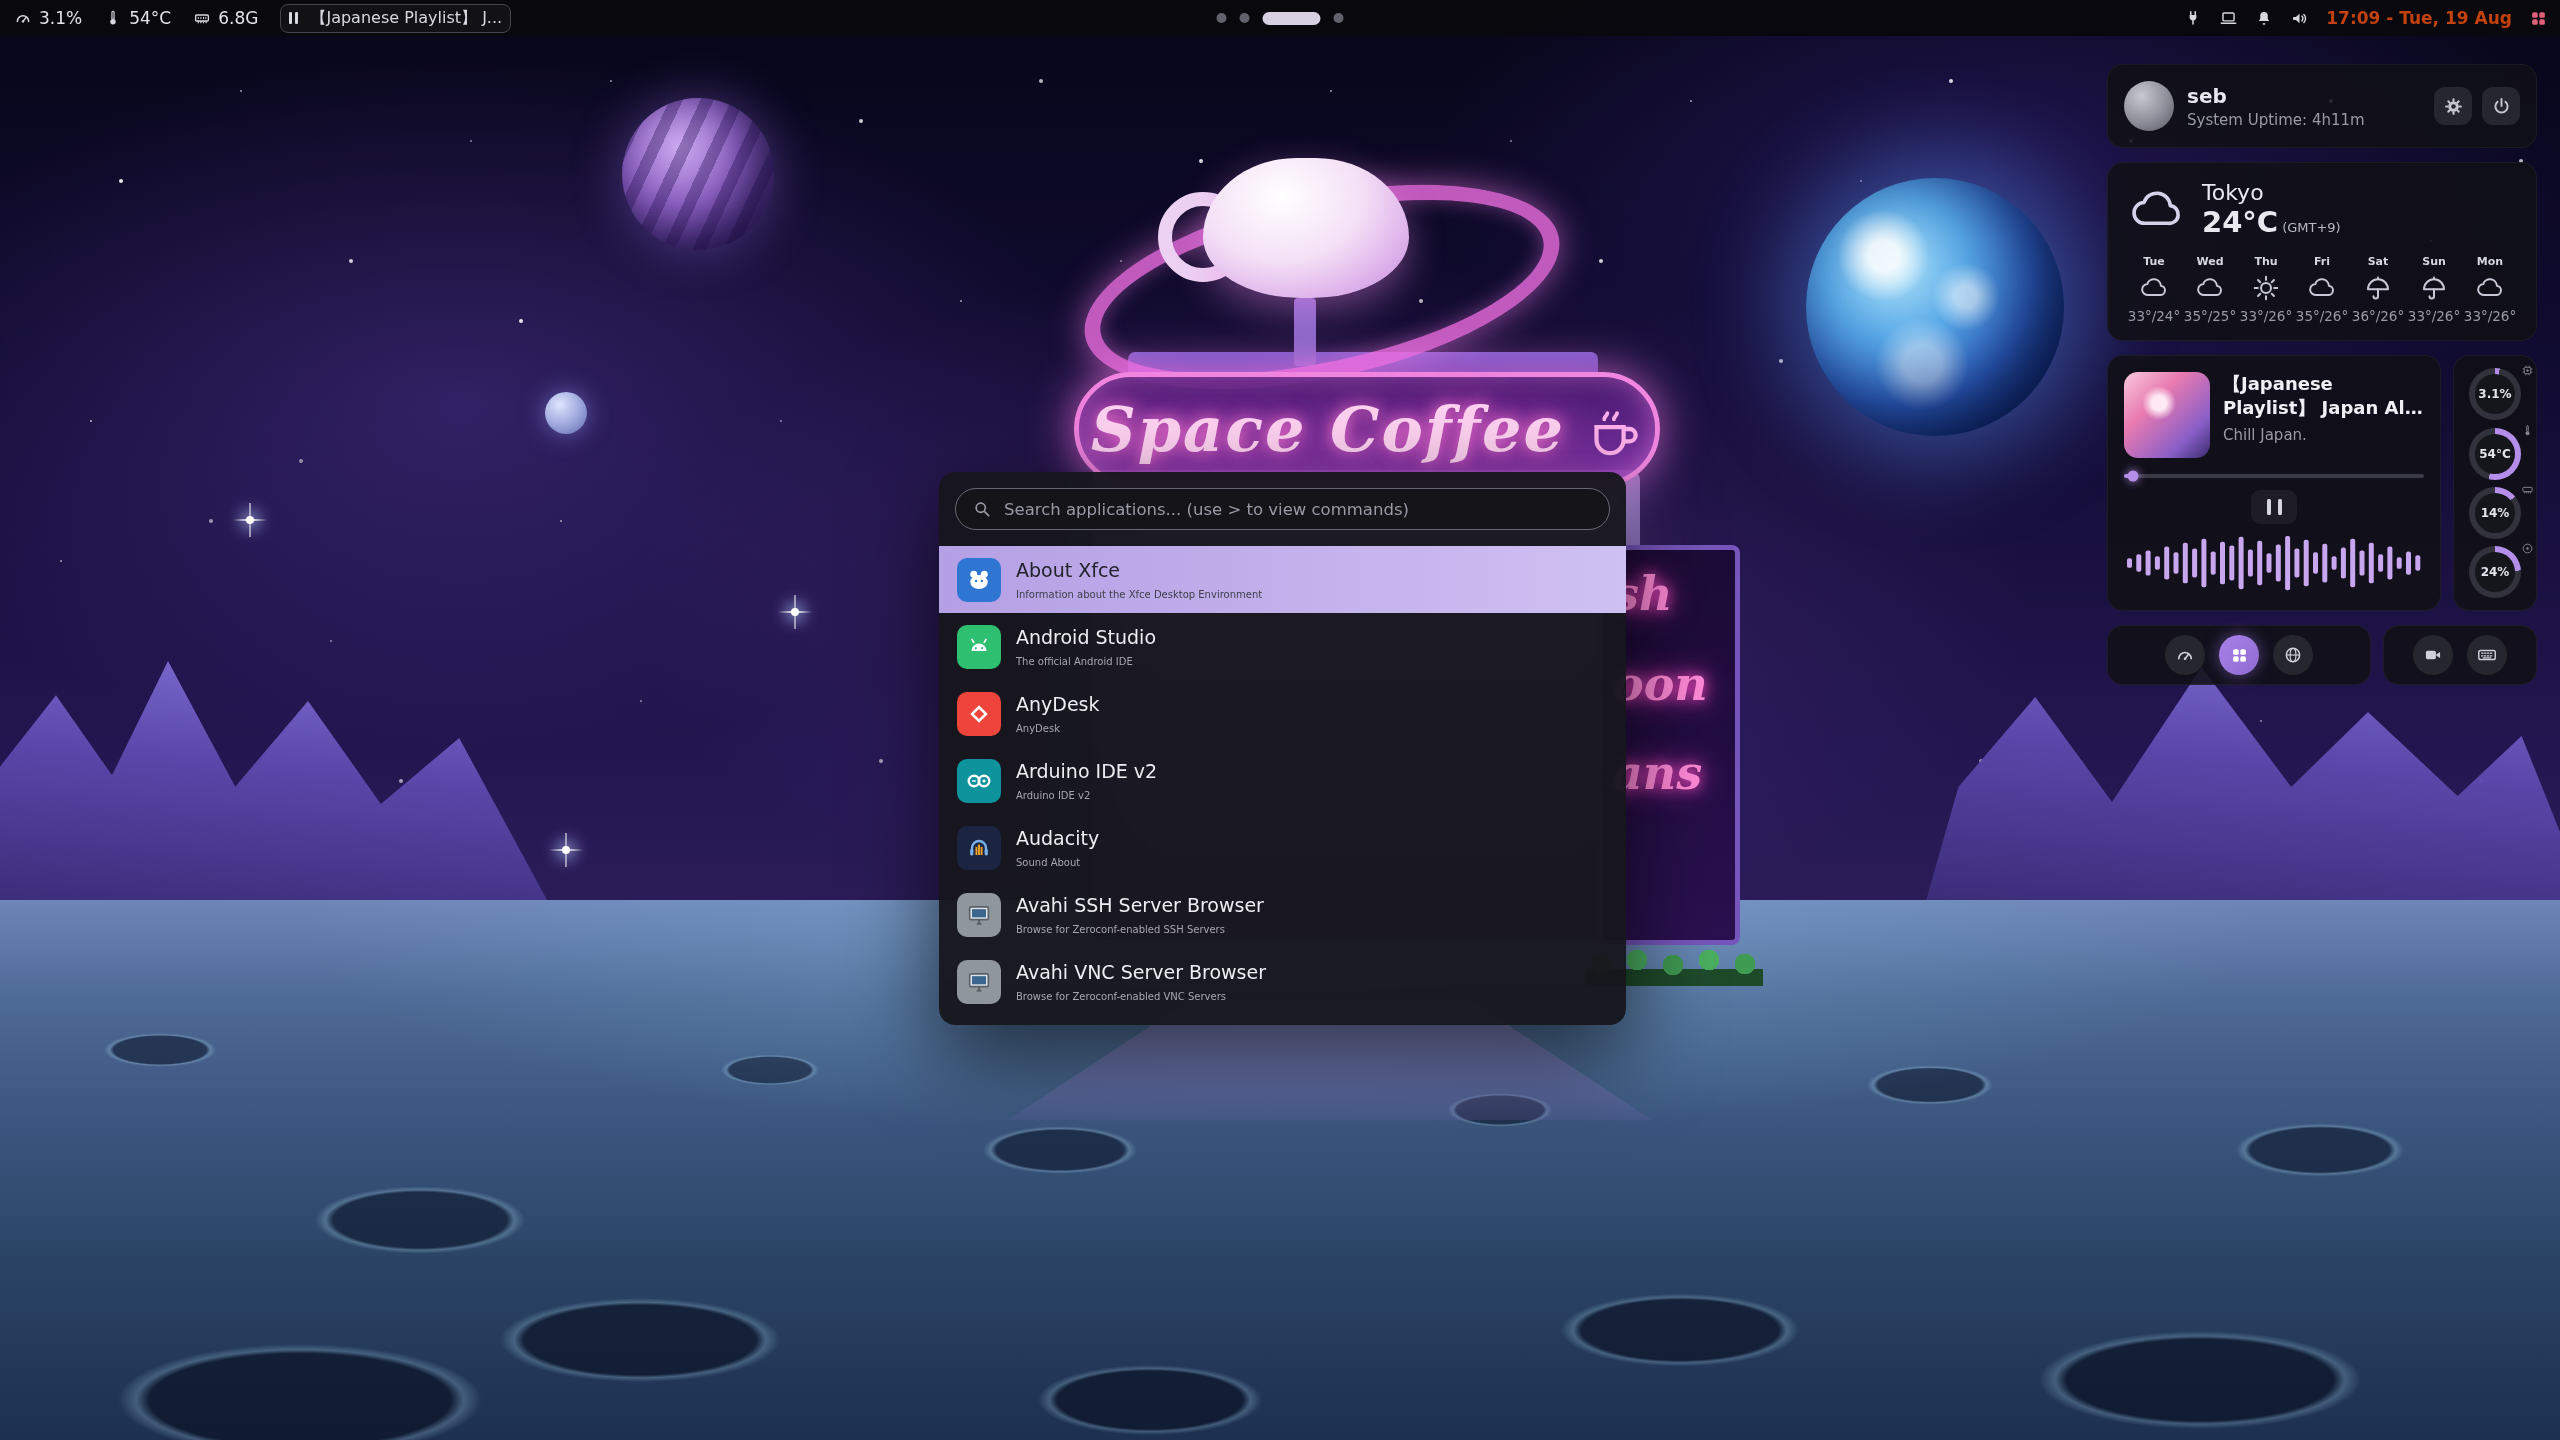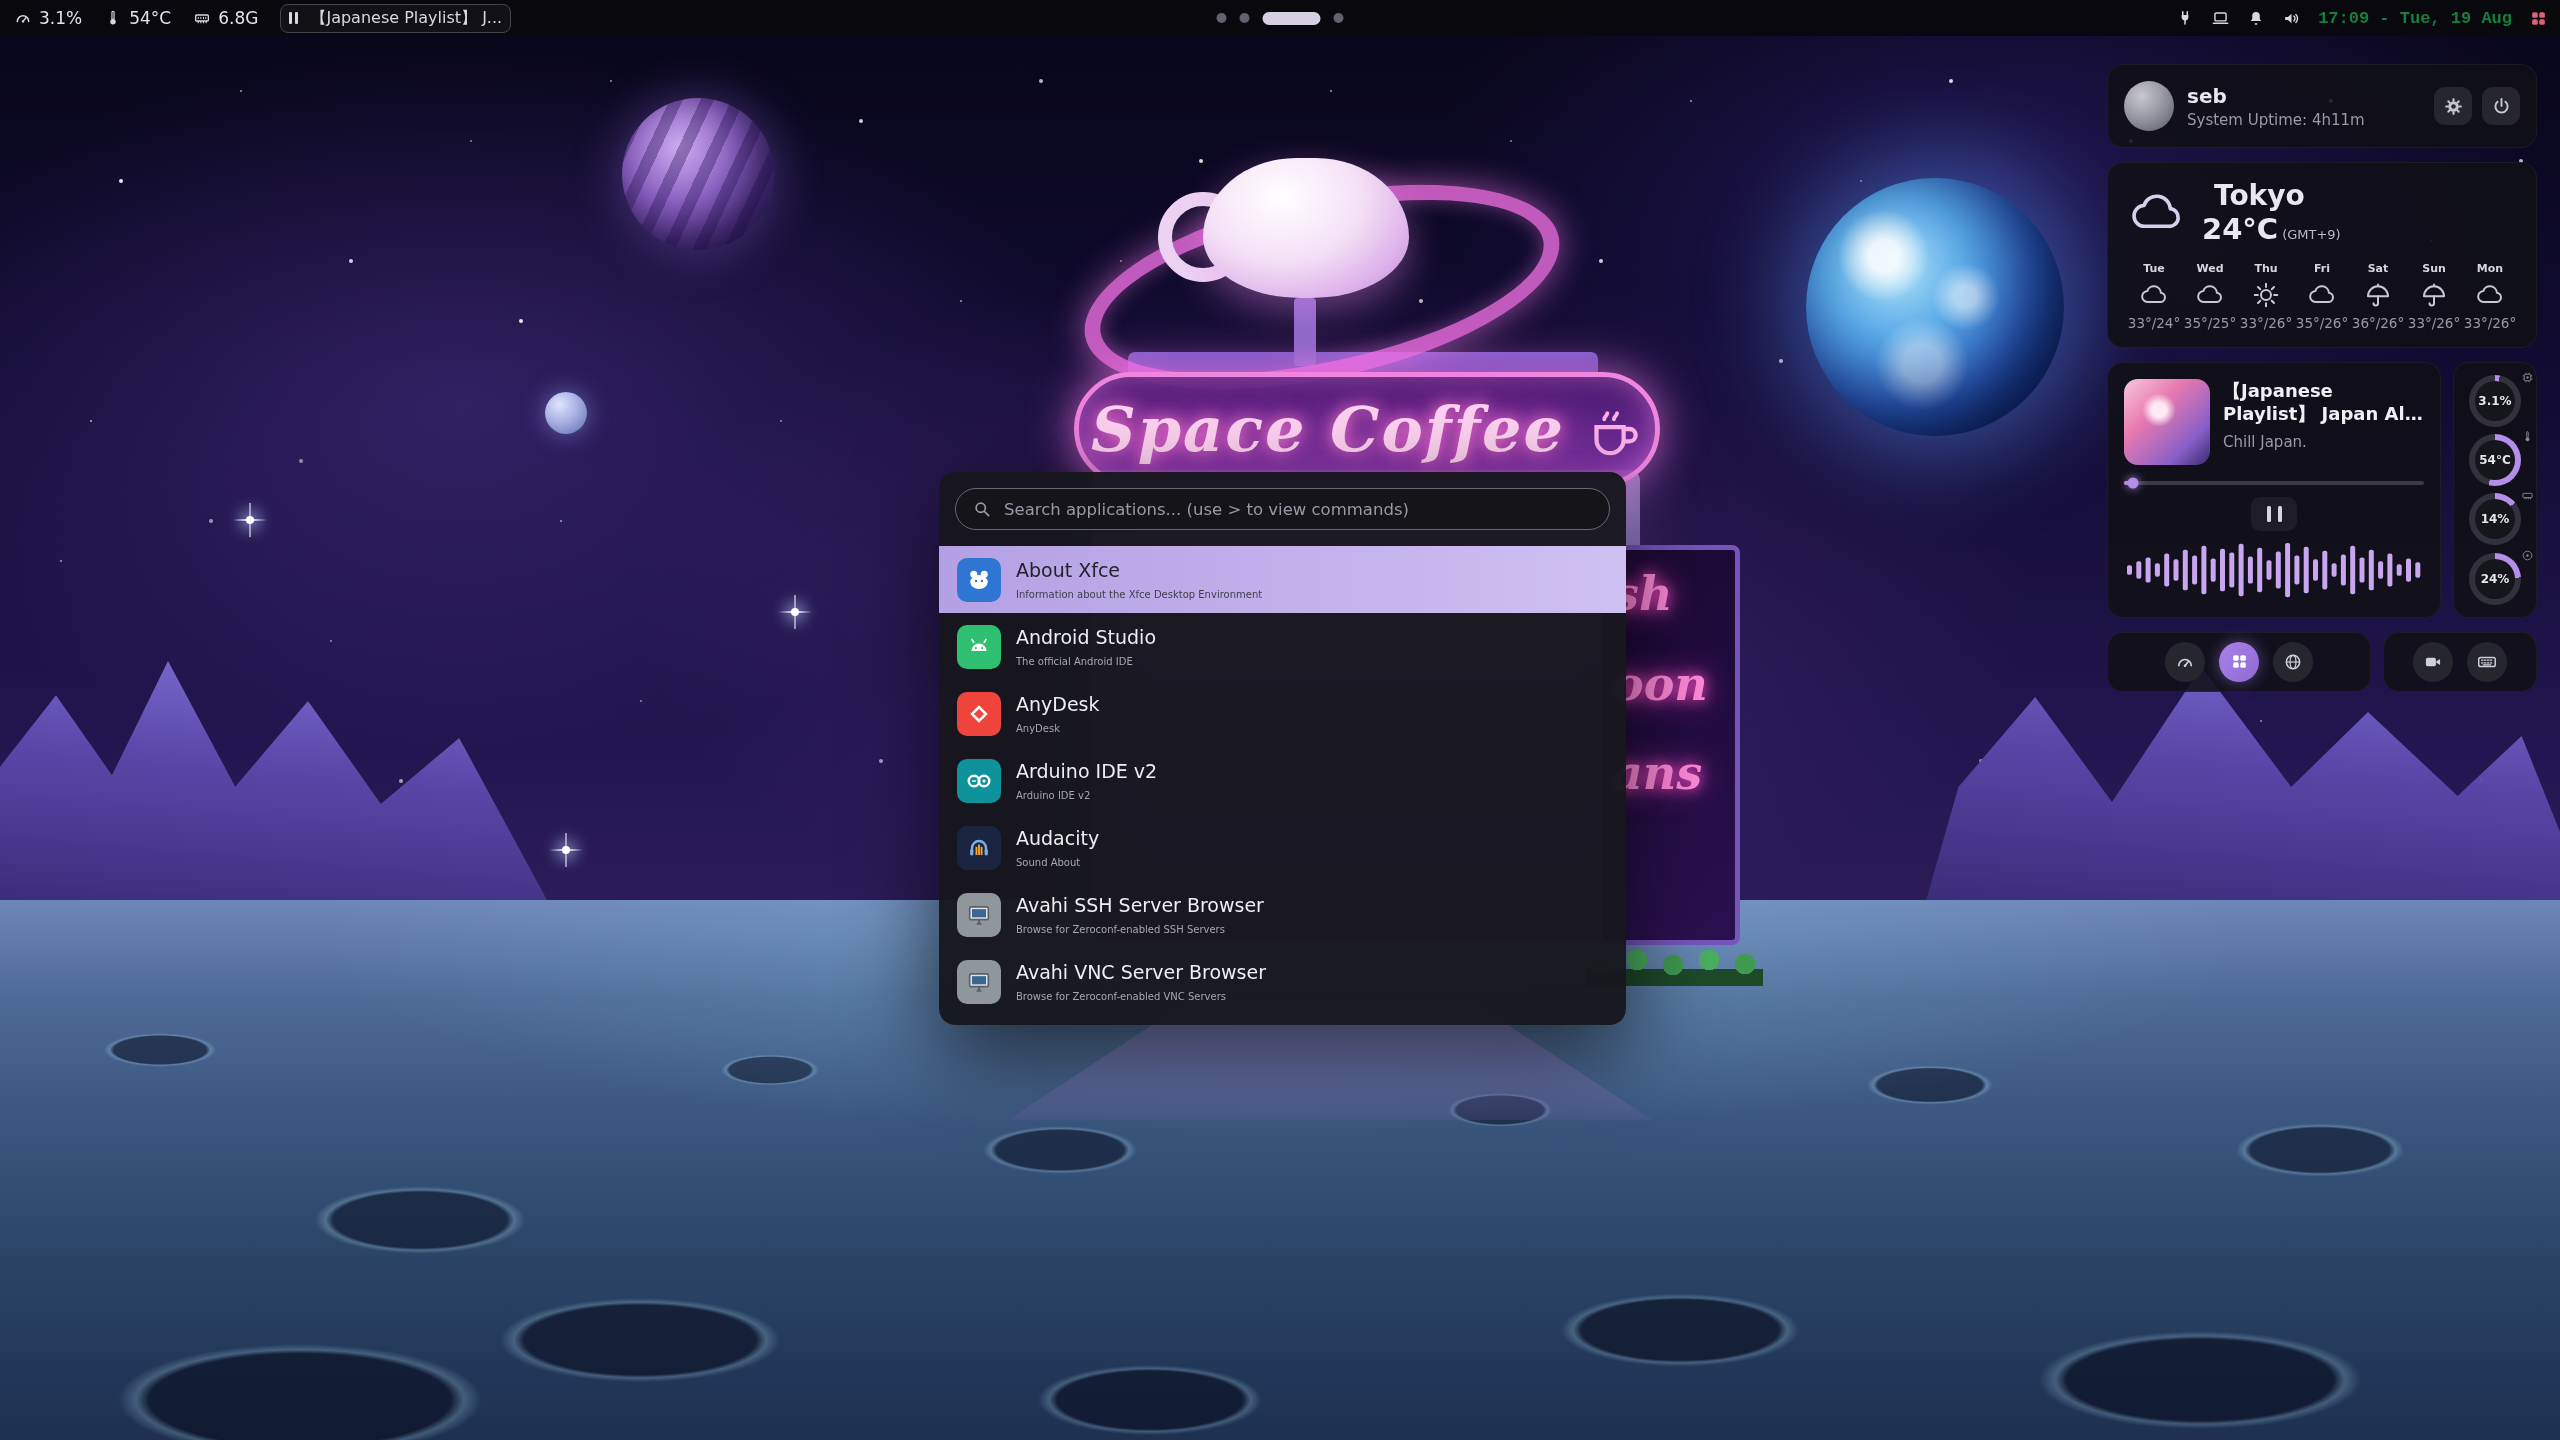--- a/index.html
+++ b/index.html
@@ -123,21 +123,21 @@
     display:flex;align-items:center;font-size:17px;}
   .tb-left{display:flex;align-items:center;gap:22px;padding-left:14px;}
   .metric{display:flex;align-items:center;gap:7px;color:#e2e2ea;}
   .chip{display:flex;align-items:center;gap:9px;border:1px solid #44444e;background:rgba(255,255,255,.04);
     border-radius:8px;padding:3px 8px;color:#d8d8e0;font-size:16px;}
   .pbars i{display:inline-block;width:3px;height:12px;background:#d8d8e0;border-radius:1px;margin-right:3px;}
   .ws{position:absolute;left:50%;top:0;height:36px;transform:translateX(-50%);display:flex;align-items:center;gap:13px;}
   .ws-dot{width:10px;height:10px;border-radius:50%;background:#62626e;}
   .ws-pill{width:58px;height:13px;border-radius:7px;background:#d6d0e0;}
   .tb-right{margin-left:auto;display:flex;align-items:center;gap:17px;padding-right:12px;}
-  .tb-clock{font-weight:600;color:#15803d;font-family:Liberation Mono, monospace;}
+  .tb-clock{font-weight:600;color:#c2410c;}
 
   
   .launcher{position:absolute;left:939px;top:472px;width:687px;z-index:20;background:rgba(23,23,29,.97);
     border-radius:16px;padding:16px 0 10px;box-shadow:0 30px 90px rgba(0,0,0,.65);}
   .search{display:flex;align-items:center;gap:10px;height:40px;margin:0 16px 16px;padding:0 16px;
     border:1.5px solid #686874;border-radius:21px;background:#141419;}
   .search input{flex:1;background:transparent;border:none;outline:none;color:#e6e6ee;font-size:16.5px;
     font-family:"DejaVu Sans","Liberation Sans",sans-serif;}
   .search input::placeholder{color:#9a9aa6;}
   .row{display:flex;align-items:center;gap:15px;height:67px;padding:0 18px;cursor:pointer;}
@@ -154,21 +154,21 @@
   .profile{display:flex;align-items:center;gap:13px;padding:16px;}
   .avatar{width:50px;height:50px;border-radius:50%;flex:0 0 50px;
     background:radial-gradient(circle at 35% 30%,#c8c8d0 0%,#8e8e9a 55%,#55555f 100%);}
   .pr-name{font-size:20px;font-weight:bold;}
   .pr-up{font-size:15px;color:#9a9aa6;margin-top:3px;}
   .pr-actions{margin-left:auto;display:flex;gap:10px;}
   .sq-btn{width:38px;height:38px;border-radius:11px;background:#26262e;display:grid;place-items:center;cursor:pointer;}
 
   .weather{padding:18px 20px 16px;}
   .w-head{display:flex;align-items:center;gap:16px;}
-  .w-city{font-size:28px;font-weight:bold;line-height:1.1;margin-left:12px;}
+  .w-city{font-size:22px;font-weight:normal;line-height:1.1;}
   .w-temp{font-size:29px;font-weight:bold;}
   .w-tz{font-size:13px;font-weight:normal;color:#b8b8c4;margin-left:4px;}
   .w-row{display:flex;justify-content:space-between;margin-top:16px;}
   .w-col{display:flex;flex-direction:column;align-items:center;gap:5px;width:52px;}
   .w-day{font-size:11px;font-weight:600;color:#d6d6de;}
   .w-temps{font-size:13.5px;color:#9a9aa6;white-space:nowrap;}
 
   .media-row{display:flex;gap:12px;}
   .music{flex:1;padding:16px;}
   .m-top{display:flex;gap:13px;}

